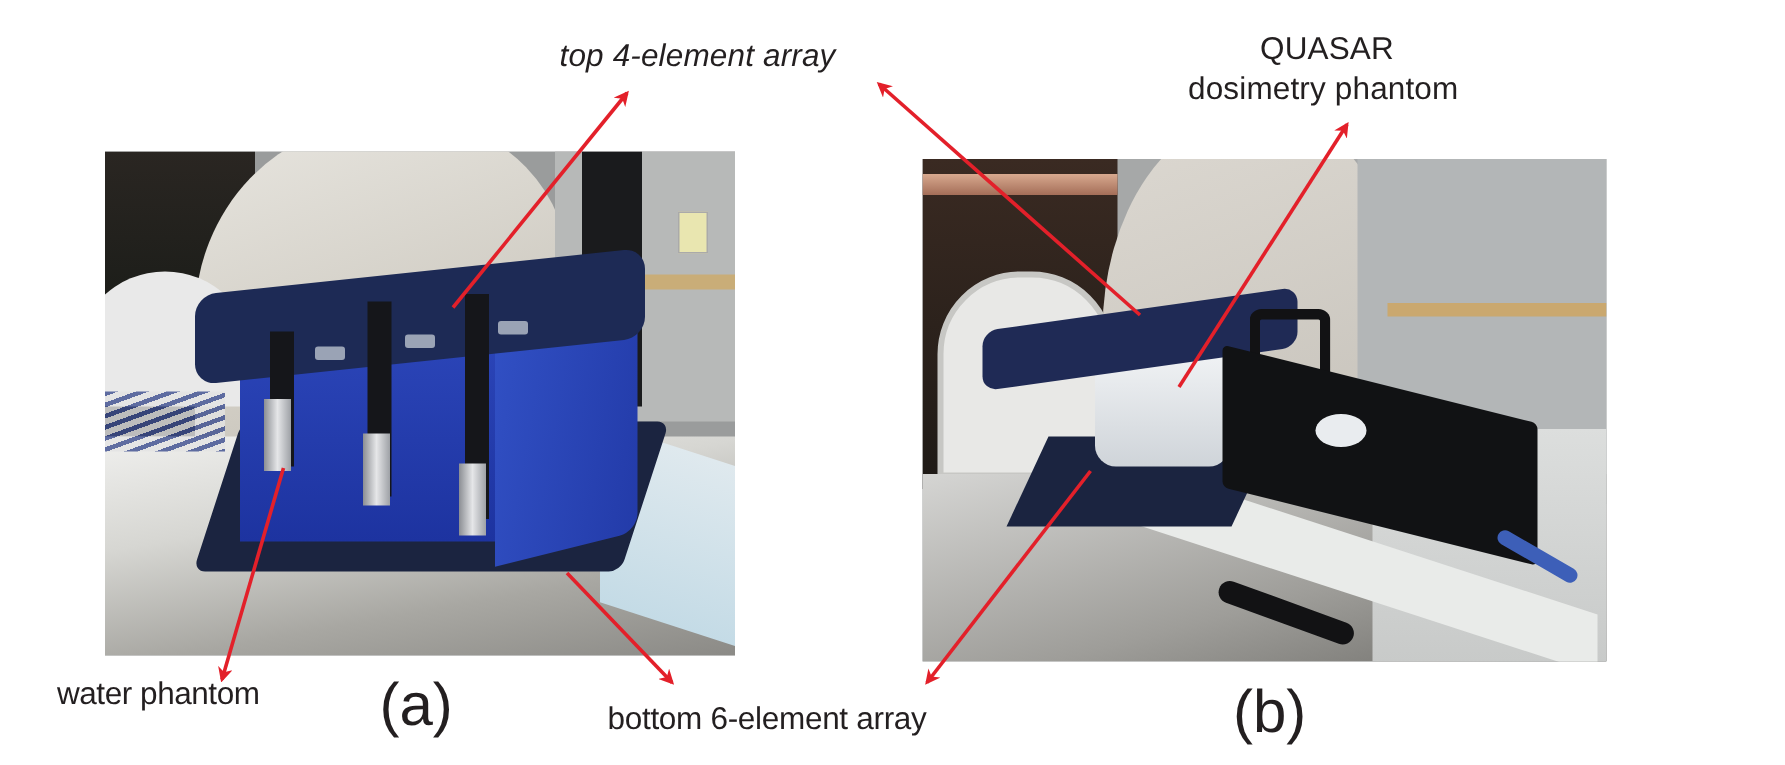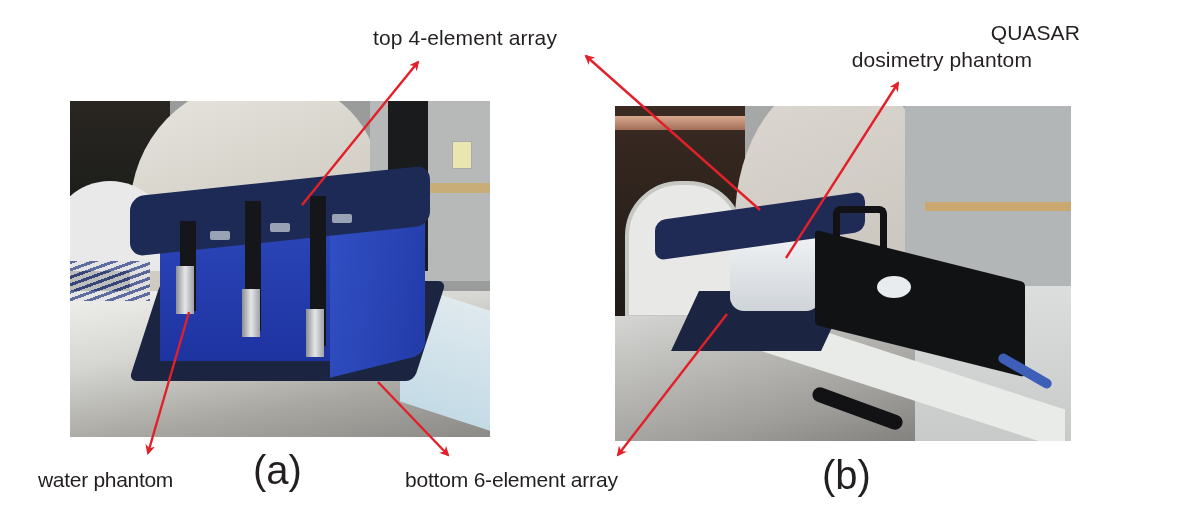--- a/index.html
+++ b/index.html
@@ -1,19 +1,19 @@
 <!DOCTYPE html>
 <html><head>
 <meta charset="utf-8">
 <style>
   html, body { margin: 0; padding: 0; background: #ffffff; }
   body { width: 1190px; height: 510px; position: relative; overflow: hidden;
          font-family: "Liberation Sans", sans-serif; color: #231f20; }
   .label { position: absolute; white-space: nowrap; font-size: 21px; line-height: 1; letter-spacing: 0.1px; }
-  .label.center { text-align: right; }
+  .label.center { text-align: left; }
   .panel-letter { position: absolute; font-size: 40px; line-height: 1; }
   .photo { position: absolute; overflow: hidden; }
 
   
   #photo-a { left: 70px; top: 101px; width: 420px; height: 336px; background: #9a9c9c; }
   #photo-a .dark-left { position:absolute; left:0; top:0; width:100px; height:190px;
       background: linear-gradient(180deg,#2a2622,#1a1c18 60%,#262624); }
   #photo-a .scanner-ring { position:absolute; left:60px; top:-20px; width:250px; height:260px;
       border-radius: 50% 40% 0 0; background: linear-gradient(160deg,#e8e6e0,#cfcbc2 60%,#b6b3aa); }
   #photo-a .wall { position:absolute; left:300px; top:0; width:120px; height:180px; background:#b7b9b8; }
@@ -133,20 +133,20 @@
   <g stroke="#e3202a" stroke-width="2.4" fill="none" marker-end="url(#ah)">
     <line x1="302" y1="205" x2="418" y2="62"></line>
     <line x1="760" y1="210" x2="586" y2="56"></line>
     <line x1="786" y1="258" x2="898" y2="83"></line>
     <line x1="189" y1="312" x2="148" y2="453"></line>
     <line x1="378" y1="382" x2="448" y2="455"></line>
     <line x1="727" y1="314" x2="618" y2="455"></line>
   </g>
 </svg>
 
-<div class="label" style="left:373px; top:27px;">top 4-element array</div>
+<div class="label" style="left:373px; top:27px;font-style:italic;">top 4-element array</div>
 <div class="label center" style="left:840px; top:22px; width:240px;">QUASAR</div>
 <div class="label center" style="left:792px; top:49px; width:240px;">dosimetry phantom</div>
-<div class="label" style="left:38px; top:469px; letter-spacing:-0.3px;">water phantom</div>
+<div class="label" style="left:38px; top:452px; letter-spacing:-0.3px;">water phantom</div>
 <div class="label" style="left:405px; top:469px; letter-spacing:-0.2px;">bottom 6-element array</div>
 
 <div class="panel-letter" style="left:253px; top:450px;">(a)</div>
 <div class="panel-letter" style="left:822px; top:455px;">(b)</div>
 
 </body></html>

